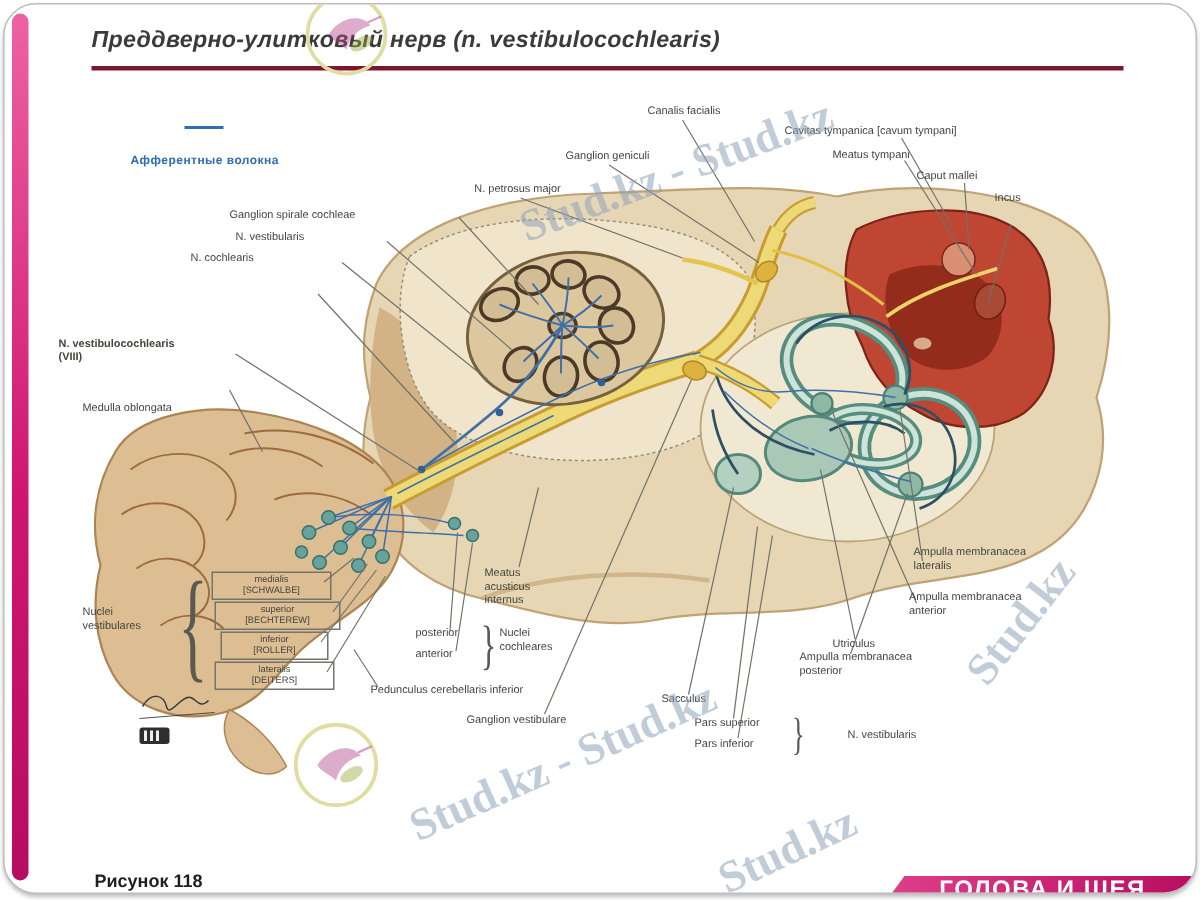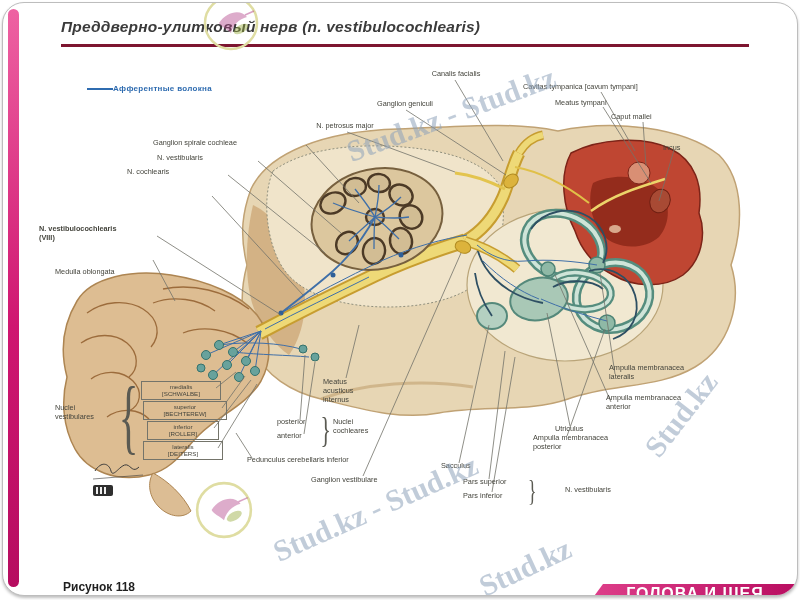--- a/index.html
+++ b/index.html
@@ -4,21 +4,21 @@
 <style>
   html,body{margin:0;padding:0;background:#fff;width:800px;height:600px;overflow:hidden;}
   .stage{position:relative;width:800px;height:600px;background:#fff;font-family:"Liberation Sans",sans-serif;}
   .slide{position:absolute;left:2px;top:2px;right:2px;bottom:4px;border:1px solid #bdbdbd;border-radius:22px;
          background:#fff;overflow:hidden;box-shadow:0 2px 3px rgba(0,0,0,.25);}
   .leftbar{position:absolute;left:5px;top:6px;width:11px;height:578px;border-radius:6px;
            background:linear-gradient(180deg,#ee62a2,#cf1670 55%,#b60d60);}
   .title{position:absolute;left:58px;top:15px;width:690px;font-style:italic;font-weight:bold;
          font-size:15.5px;color:#3b3b3b;letter-spacing:.2px;}
   .title-rule{position:absolute;left:58px;top:41px;width:688px;height:2.5px;background:#7d1530;}
-  .legend{position:absolute;left:84px;top:81px;display:flex;gap:0;align-items:center;}
+  .legend{position:absolute;left:84px;top:81px;display:flex;gap:16px;align-items:center;flex-direction:column;}
   .legend-line{width:26px;height:2px;background:#2f6cb0;}
   .legend-text{font-size:8px;font-weight:bold;color:#2f6cb0;letter-spacing:.3px;}
   .art{position:absolute;left:0;top:0;width:800px;height:600px;z-index:2;}
   .labels-layer{position:absolute;inset:0;z-index:4;pointer-events:none;}
   .lbl{position:absolute;font-size:7.3px;line-height:1.25;color:#45453d;white-space:pre-line;}
   .r{text-align:left}.c{text-align:center}.b{font-weight:bold}
   .nbox{border:1px solid #74746a;padding:1px 2px;text-align:center;font-size:6.2px;line-height:1.2;}
   .brace{position:absolute;color:#5a5a52;font-family:"Liberation Serif",serif;font-weight:300;}
   .caption{position:absolute;left:60px;top:577px;font-size:12px;font-weight:bold;color:#1f1f1f;z-index:5;}
   .banner{position:absolute;left:586px;top:581px;width:212px;height:19px;z-index:5;
@@ -219,21 +219,21 @@
       <line x1="608" y1="399" x2="552" y2="272"></line>
       <line x1="564" y1="433" x2="602" y2="326"></line>
     </g>
   </svg>
 
   <div class="labels-layer">
     <div class="lbl c" style="left:408px;top:66px;width:90px">Canalis facialis</div>
     <div class="lbl" style="left:520px;top:79px;width:185px">Cavitas tympanica [cavum tympani]</div>
     <div class="lbl" style="left:552px;top:95px;width:80px">Meatus tympani</div>
     <div class="lbl" style="left:608px;top:109px;width:60px">Caput mallei</div>
-    <div class="lbl" style="left:660px;top:140px;width:40px">Incus</div>
+    <div class="lbl" style="left:660px;top:124px;width:40px">Incus</div>
     <div class="lbl c" style="left:352px;top:96px;width:100px">Ganglion geniculi</div>
     <div class="lbl c" style="left:292px;top:118px;width:100px">N. petrosus major</div>
     <div class="lbl r" style="left:150px;top:135px;width:152px">Ganglion spirale cochleae</div>
     <div class="lbl r" style="left:154px;top:150px;width:100px">N. vestibularis</div>
     <div class="lbl r" style="left:124px;top:164px;width:100px">N. cochlearis</div>
     <div class="lbl b" style="left:36px;top:221px;width:118px">N. vestibulocochlearis
 (VIII)</div>
     <div class="lbl" style="left:52px;top:264px;width:100px">Medulla oblongata</div>
 
     <div class="lbl" style="left:52px;top:400px;width:60px">Nuclei

